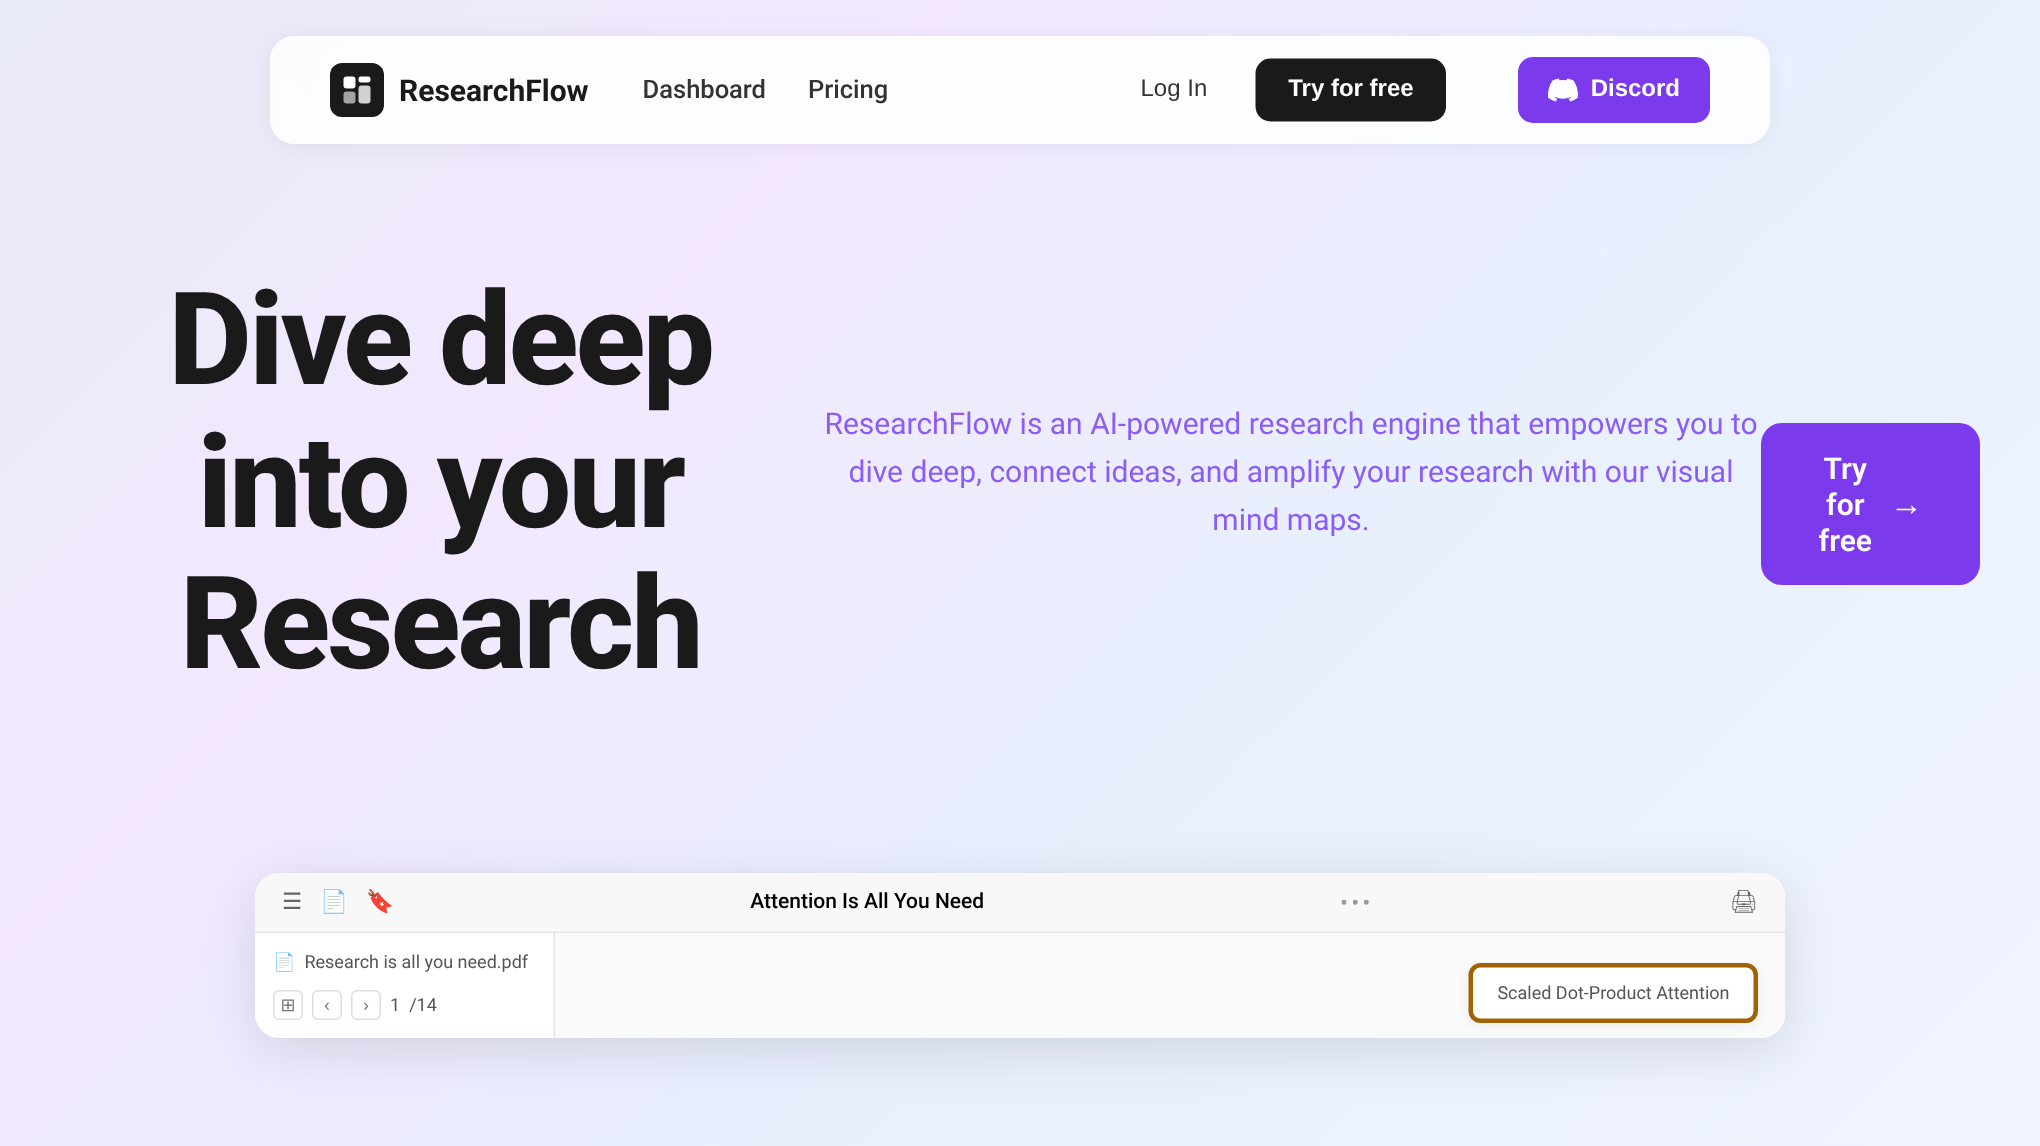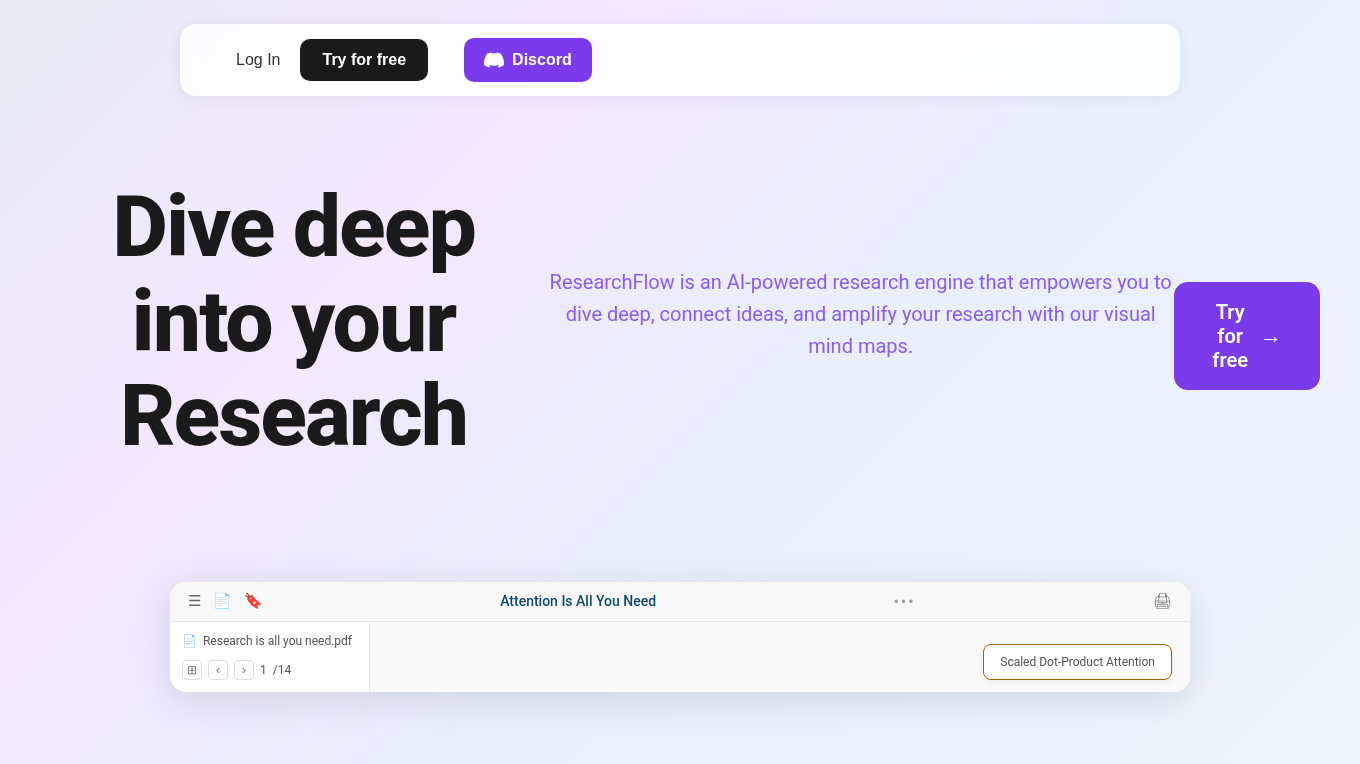--- a/index.html
+++ b/index.html
@@ -71,21 +71,21 @@
       font-size: 17px;
       font-weight: 500;
       color: #333;
       text-decoration: none;
       cursor: pointer;
     }
 
     .navbar-right {
       display: flex;
       align-items: center;
-      gap: 4px;
+      gap: 16px;
     }
 
     .login-btn {
       font-size: 16px;
       font-weight: 500;
       color: #333;
       background: none;
       border: none;
       cursor: pointer;
       padding: 8px 16px;
@@ -194,21 +194,21 @@
       gap: 12px;
     }
 
     .preview-icon {
       color: #666;
       font-size: 15px;
     }
 
     .preview-title {
       font-size: 14px;
-      color: #0c4a6e;
+      color: #000000;
       font-weight: 500;
     }
 
     .preview-dots {
       color: #999;
       font-size: 16px;
       letter-spacing: 2px;
     }
 
     .preview-print-icon {
@@ -268,32 +268,49 @@
       flex: 1;
       background: #fafafa;
       display: flex;
       align-items: center;
       justify-content: flex-end;
       padding: 12px 18px;
     }
 
     .preview-card {
       background: white;
-      border: 1px solid #a16207;
+      border: 3px solid #a16207;
       border-radius: 8px;
       padding: 10px 16px;
       font-size: 12px;
       color: #555;
       box-shadow: 0 2px 8px rgba(0,0,0,0.06);
     }
   </style>
 </head>
 <body>
 
 <nav class="navbar">
+  <div class="navbar-left">
+    <a class="logo-container" href="#">
+      <div class="logo-icon">
+        <svg width="22" height="22" viewBox="0 0 22 22" fill="none" xmlns="http://www.w3.org/2000/svg">
+          <rect x="2" y="2" width="8" height="8" rx="2" fill="white"></rect>
+          <rect x="12" y="2" width="8" height="4" rx="1.5" fill="white"></rect>
+          <rect x="2" y="12" width="8" height="8" rx="2" fill="white" opacity="0.6"></rect>
+          <rect x="12" y="8" width="8" height="12" rx="2" fill="white" opacity="0.8"></rect>
+        </svg>
+      </div>
+      <span class="logo-text">ResearchFlow</span>
+    </a>
+    <div class="nav-links">
+      <a class="nav-link" href="#">Dashboard</a>
+      <a class="nav-link" href="#">Pricing</a>
+    </div>
+  </div>
   <div class="navbar-right">
     <button class="login-btn">Log In</button>
     <button class="try-free-btn">Try for free</button>
     <button class="discord-btn">
       <svg class="discord-icon-svg" viewBox="0 0 24 24" xmlns="http://www.w3.org/2000/svg">
         <path d="M20.317 4.37a19.791 19.791 0 0 0-4.885-1.515.074.074 0 0 0-.079.037c-.21.375-.444.864-.608 1.25a18.27 18.27 0 0 0-5.487 0 12.64 12.64 0 0 0-.617-1.25.077.077 0 0 0-.079-.037A19.736 19.736 0 0 0 3.677 4.37a.07.07 0 0 0-.032.027C.533 9.046-.32 13.58.099 18.057a.082.082 0 0 0 .031.057 19.9 19.9 0 0 0 5.993 3.03.078.078 0 0 0 .084-.028 14.09 14.09 0 0 0 1.226-1.994.076.076 0 0 0-.041-.106 13.107 13.107 0 0 1-1.872-.892.077.077 0 0 1-.008-.128 10.2 10.2 0 0 0 .372-.292.074.074 0 0 1 .077-.01c3.928 1.793 8.18 1.793 12.062 0a.074.074 0 0 1 .078.01c.12.098.246.198.373.292a.077.077 0 0 1-.006.127 12.299 12.299 0 0 1-1.873.892.077.077 0 0 0-.041.107c.36.698.772 1.362 1.225 1.993a.076.076 0 0 0 .084.028 19.839 19.839 0 0 0 6.002-3.03.077.077 0 0 0 .032-.054c.5-5.177-.838-9.674-3.549-13.66a.061.061 0 0 0-.031-.03z"></path>
       </svg>
       <span>Discord</span>
     </button>
   </div>

